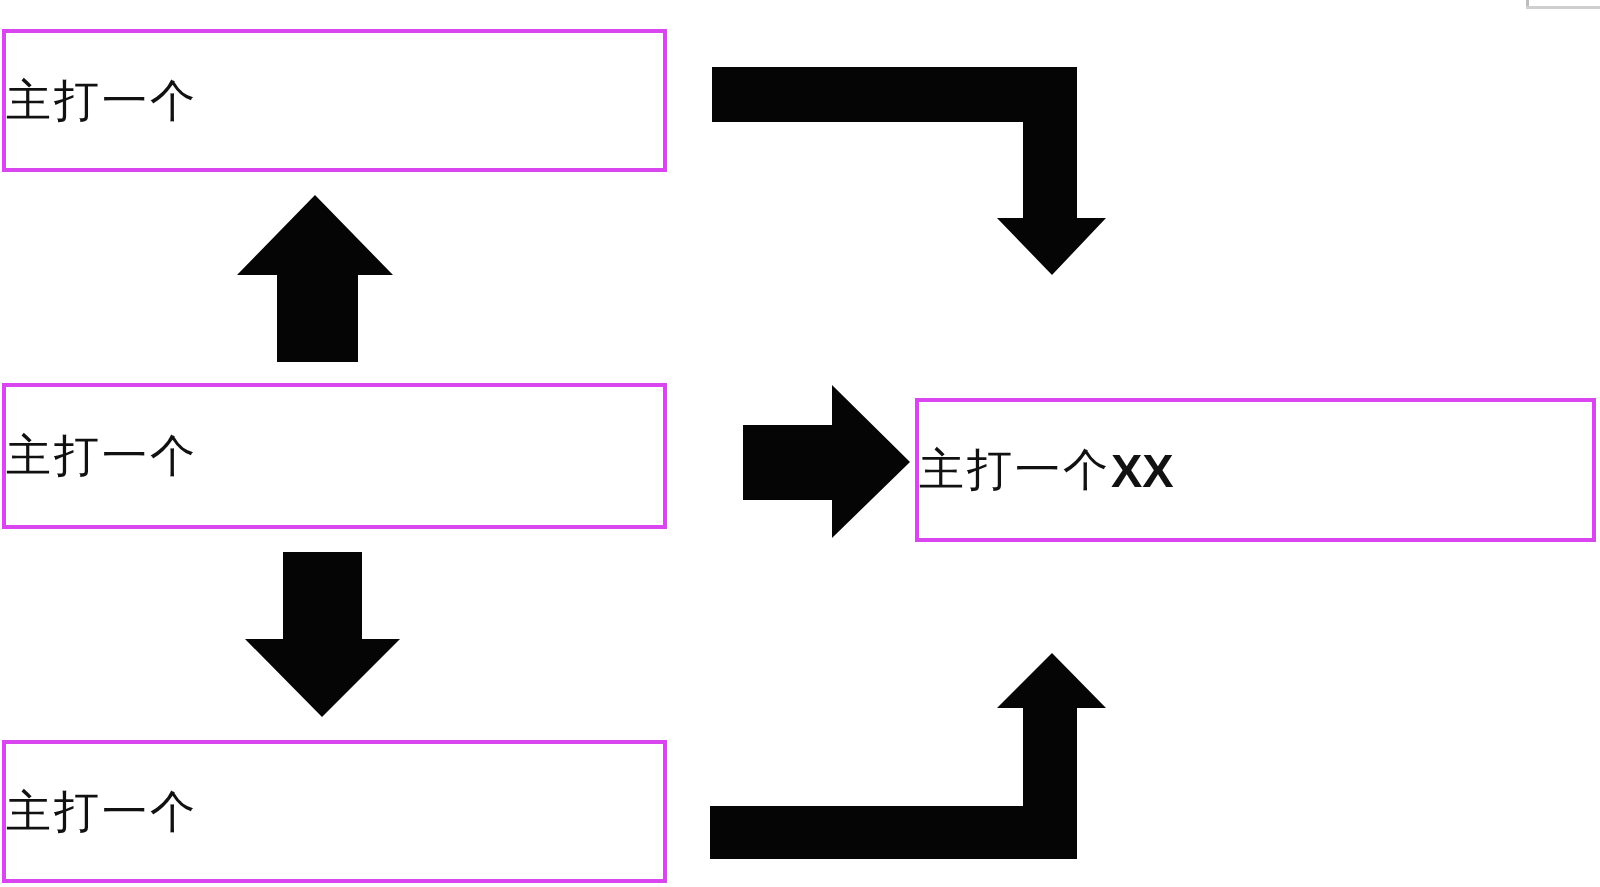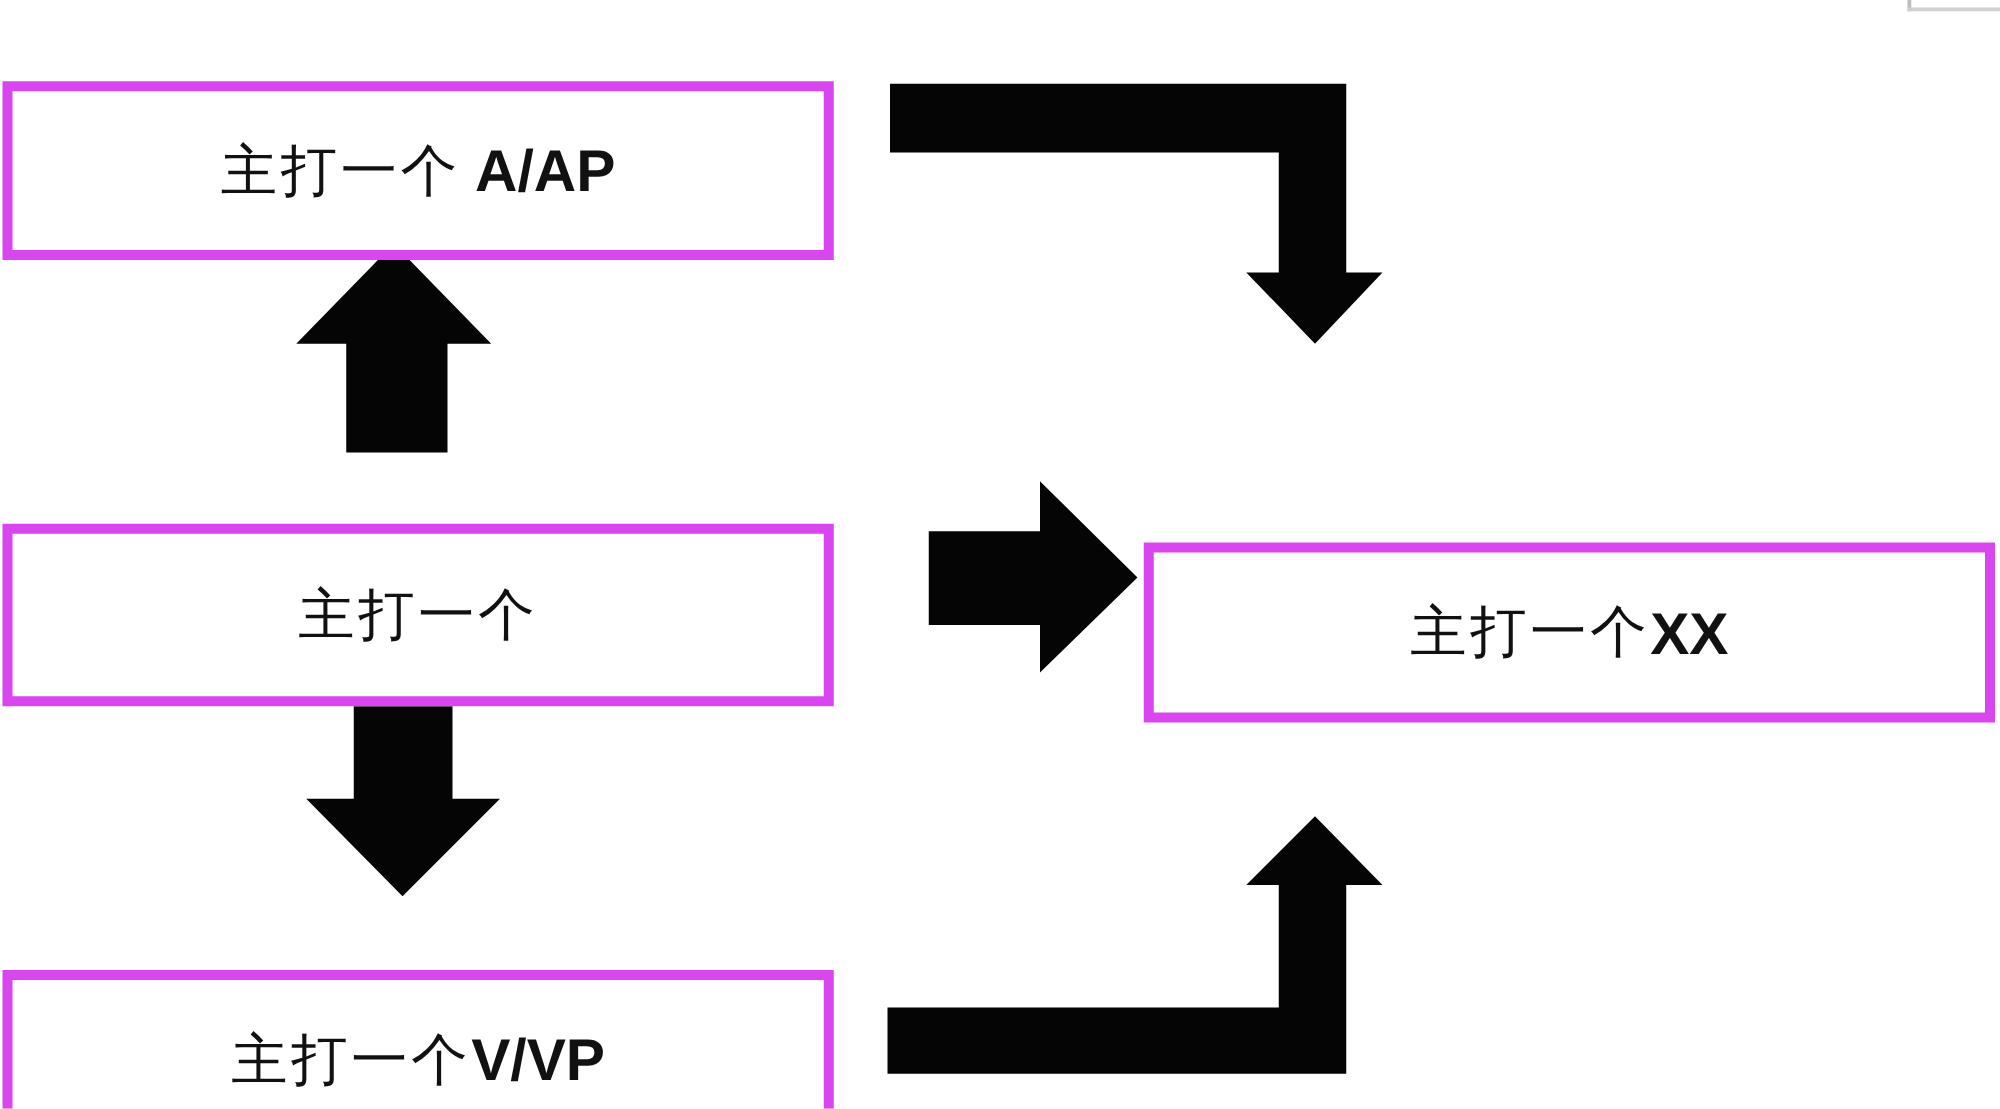--- a/index.html
+++ b/index.html
@@ -23,26 +23,24 @@
     height: 887px;
   }
   .arrow-layer polygon {
     fill: #050505;
     stroke: none;
   }
   .node {
     position: absolute;
     box-sizing: border-box;
     background: #ffffff;
-    border: 8px solid #d946ef;
+    border: 4px solid #d946ef;
     display: flex;
     align-items: center;
-    justify-content: center;
     white-space: nowrap;
-    margin-top: 36px;
   }
   .node .cjk {
     font-family: "Liberation Serif", "DejaVu Serif", serif;
     font-size: 45px;
     font-weight: 400;
     color: #111111;
     letter-spacing: 3px;
     white-space: pre;
   }
   .node .latin {
@@ -82,30 +80,28 @@
 
     <polygon points="743,425 832,425 832,385 910,462 832,538 832,500 743,500"></polygon>
 
     <polygon points="712,67 1077,67 1077,218 1106,218 1052,275 997,218 1023,218 1023,122 712,122"></polygon>
 
     <polygon points="710,806 1023,806 1023,708 997,708 1052,653 1106,708 1077,708 1077,859 710,859"></polygon>
   </svg>
 
   <div class="node node-aap">
     <span class="cjk">主打一个</span>
-      <span class="latin"> A/AP</span>
   </div>
 
   <div class="node node-nnp">
     <span class="cjk">主打一个</span>
   </div>
 
   <div class="node node-vvp">
     <span class="cjk">主打一个</span>
-      <span class="latin">V/VP</span>
   </div>
 
   <div class="node node-xx">
     <span class="cjk">主打一个</span>
       <span class="latin">XX</span>
   </div>
 
   <div class="corner-artifact-v"></div>
   <div class="corner-artifact-h"></div>
 

